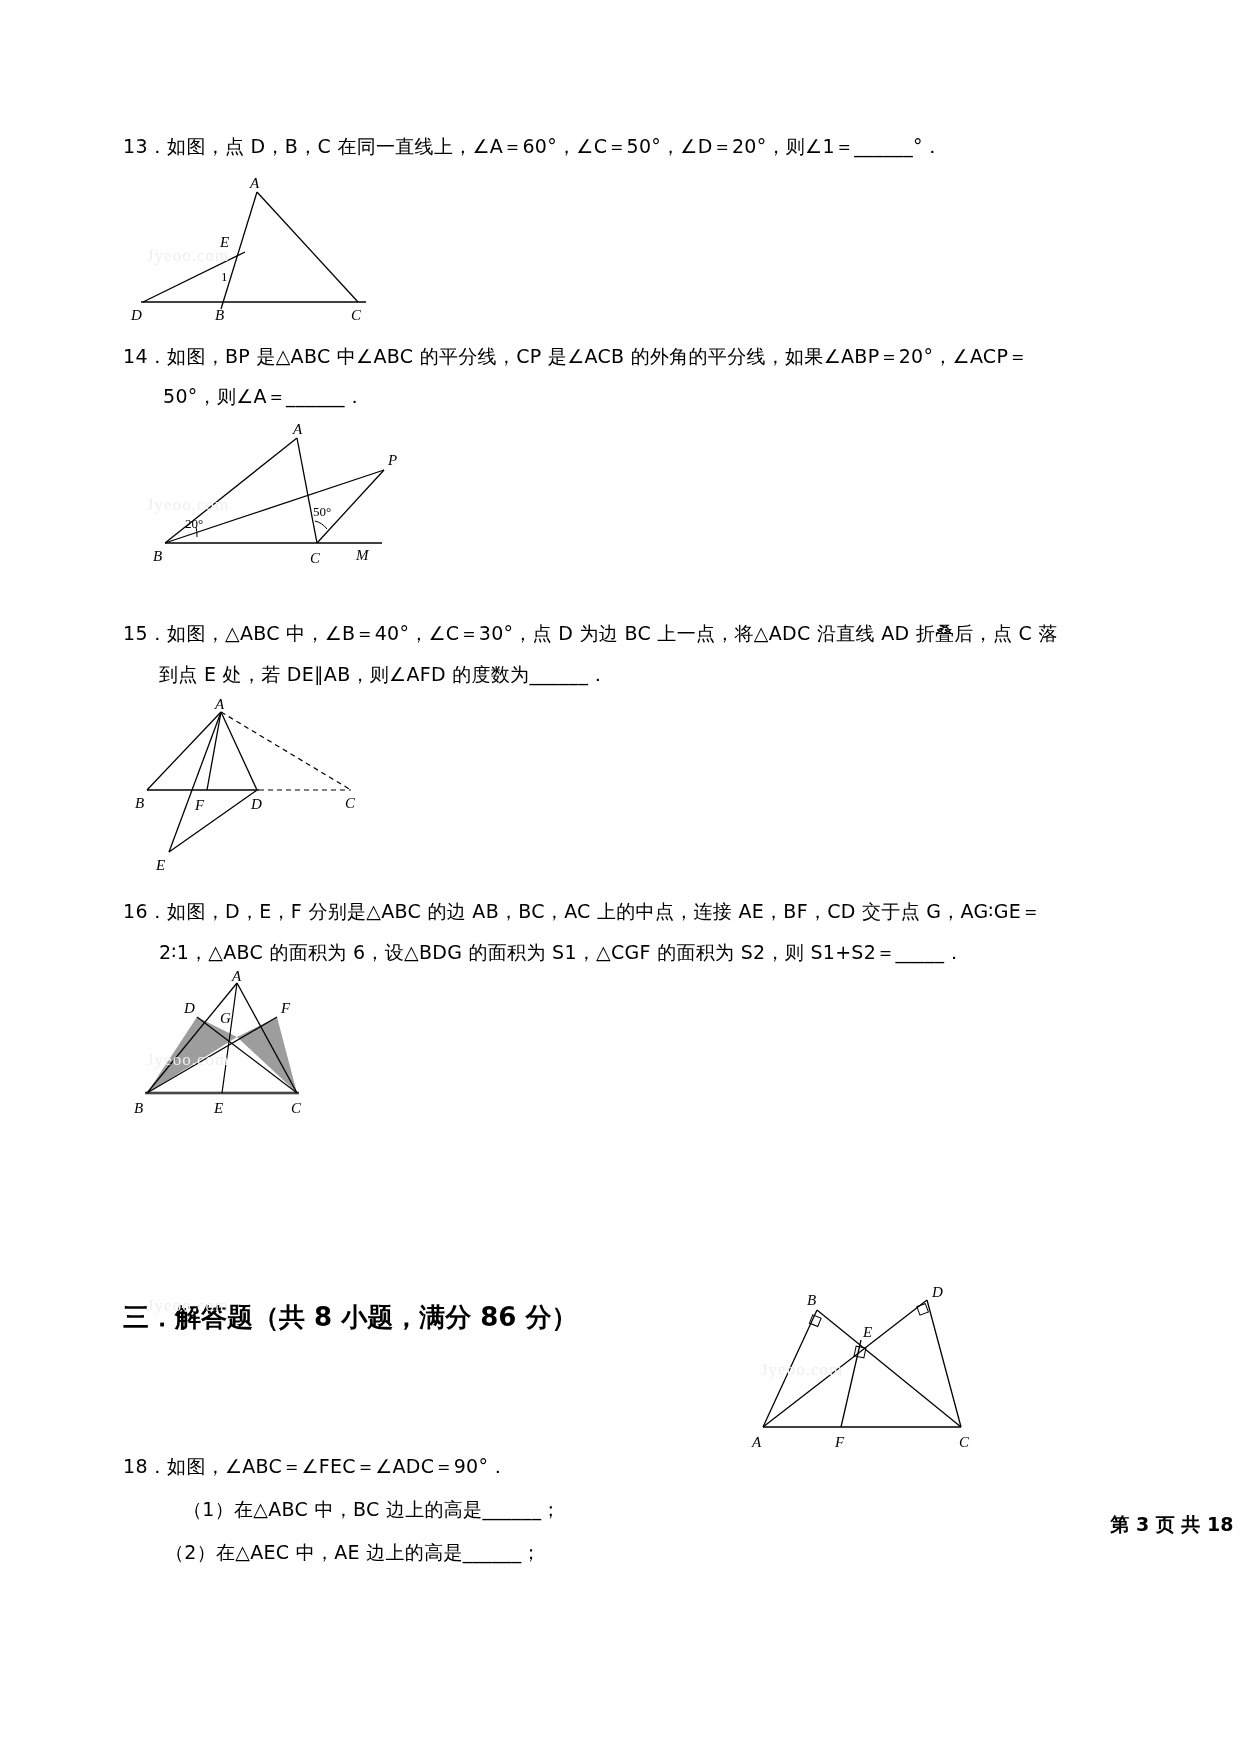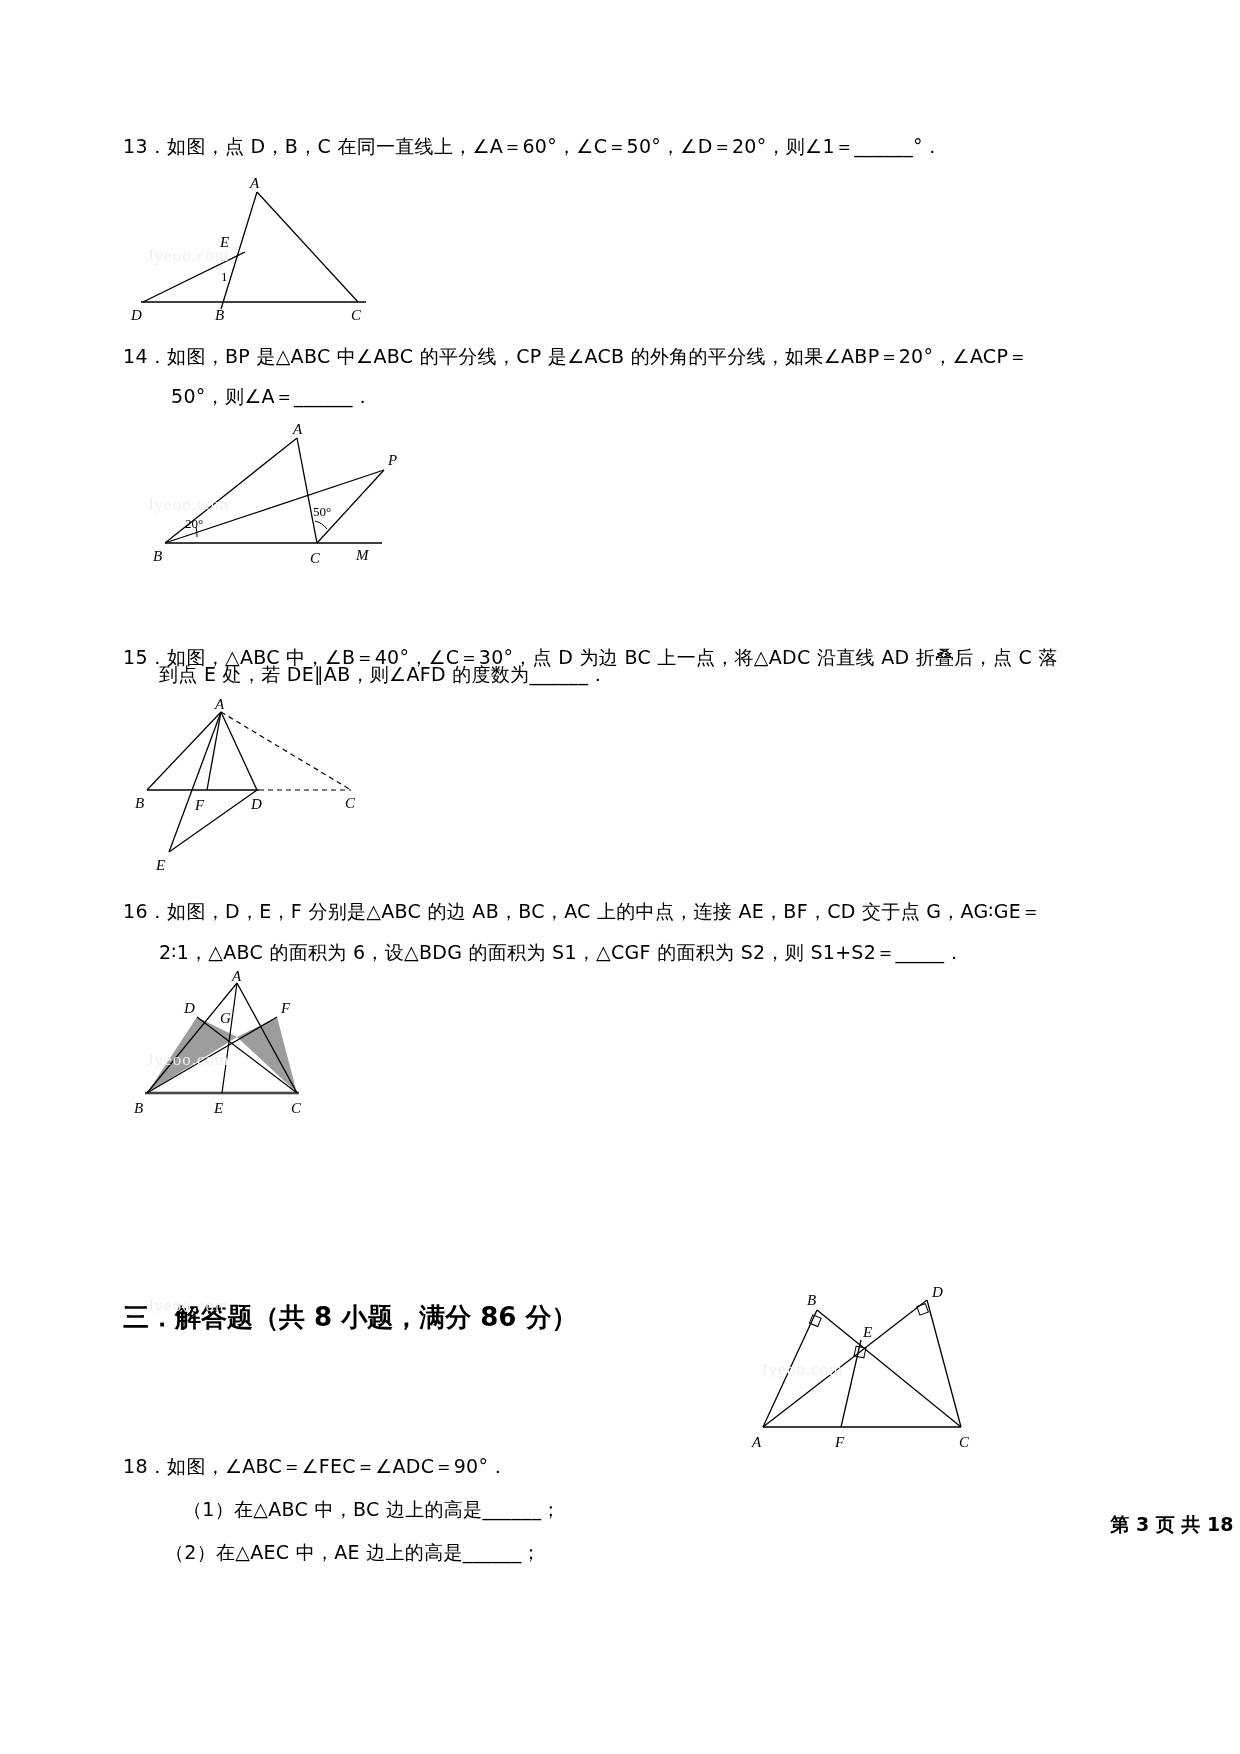--- a/index.html
+++ b/index.html
@@ -95,21 +95,21 @@
       <text class="lbl" x="92" y="148">B</text>
       <text class="lbl" x="228" y="148">C</text>
     </svg>
   </div>
 
   <div class="wm" style="left:128px; top:246px;">Jyeoo.com</div>
 
   <div class="qline cn" style="left:104px; top:343px;">
     <span>14．如图，BP 是△ABC 中∠ABC 的平分线，CP 是∠ACB 的外角的平分线，如果∠ABP＝20°，∠ACP＝</span>
   </div>
-  <div class="qline cn" style="left:152px; top:383px;">
+  <div class="qline cn" style="left:144px; top:383px;">
     <span>50°，则∠A＝______．</span>
   </div>
 
   <div class="figwrap" style="left:130px; top:425px; width:290px; height:145px;">
     <svg width="290" height="145" viewBox="0 0 290 145">
 
       <line x1="16" y1="118" x2="233" y2="118" stroke="#000" stroke-width="1.3"></line>
 
       <line x1="16" y1="118" x2="148" y2="13" stroke="#000" stroke-width="1.3"></line>
 
@@ -126,21 +126,21 @@
       <text class="lbl-s" x="36" y="103">20°</text>
       <text class="lbl-s" x="164" y="91">50°</text>
       <text class="lbl" x="4" y="136">B</text>
       <text class="lbl" x="161" y="138">C</text>
       <text class="lbl" x="207" y="135">M</text>
     </svg>
   </div>
 
   <div class="wm" style="left:128px; top:495px;">Jyeoo.com</div>
 
-  <div class="qline cn" style="left:104px; top:644px;text-align:right;">
+  <div class="qline cn" style="left:104px; top:620px;text-align:right;">
     <span>15．如图，△ABC 中，∠B＝40°，∠C＝30°，点 D 为边 BC 上一点，将△ADC 沿直线 AD 折叠后，点 C 落</span>
   </div>
   <div class="qline cn" style="left:140px; top:661px;">
     <span>到点 E 处，若 DE∥AB，则∠AFD 的度数为______．</span>
   </div>
 
   <div class="figwrap" style="left:110px; top:700px; width:290px; height:175px;">
     <svg width="290" height="175" viewBox="0 0 290 175">
 
       <line x1="18" y1="90" x2="130" y2="90" stroke="#000" stroke-width="1.3"></line>

